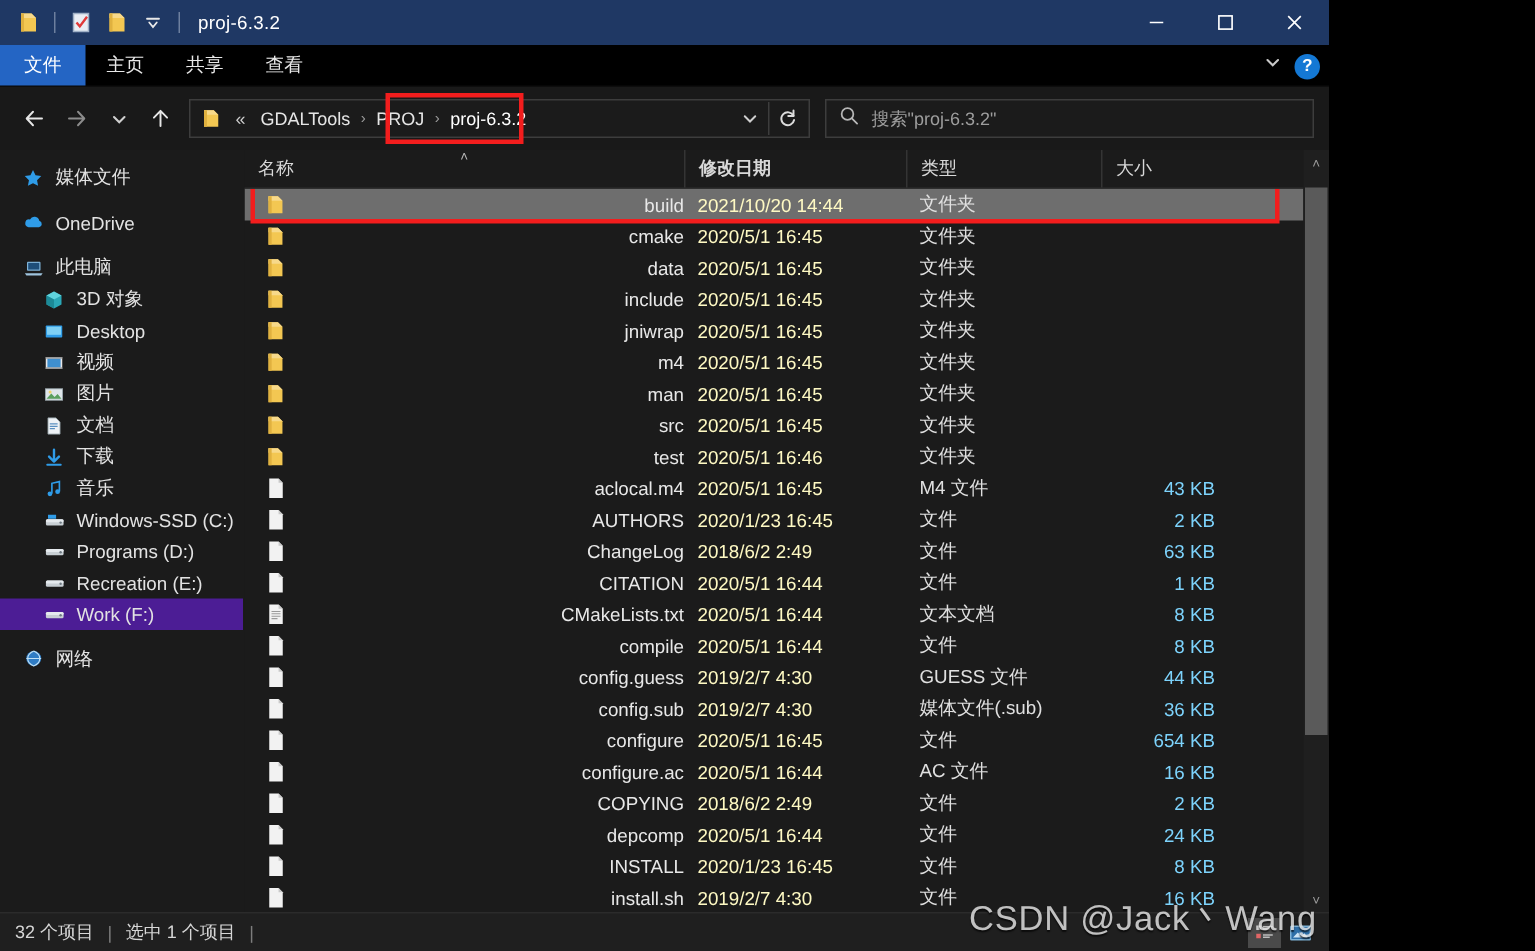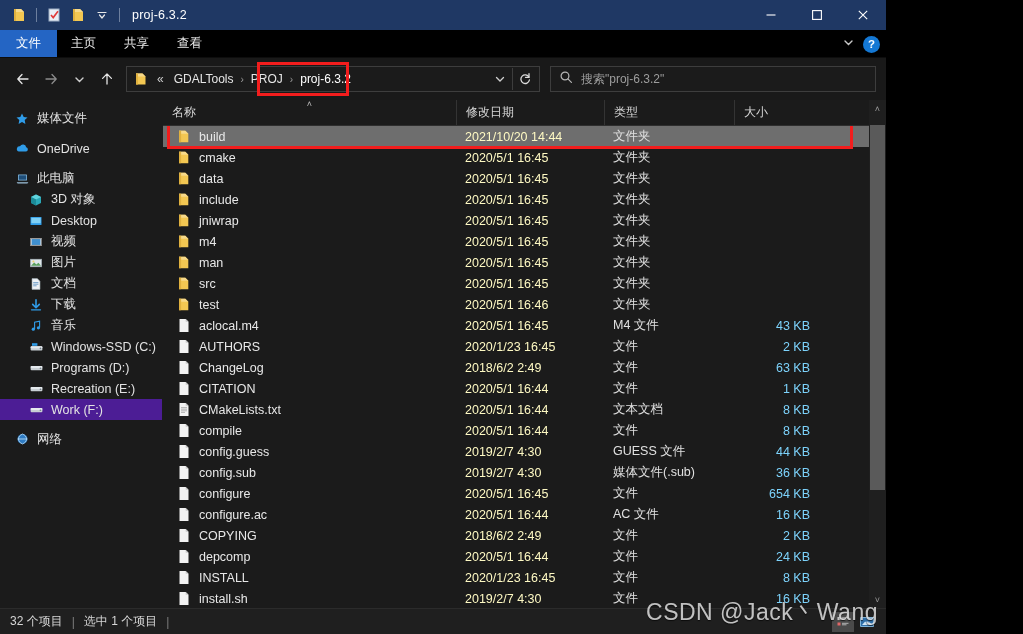--- a/index.html
+++ b/index.html
@@ -77,30 +77,30 @@
   .nav-item.selected { background: #4c1d95; }
   .nav-gap { height: 9px; }
   .nav-icon { width: 16px; height: 16px; display: flex; align-items: center; justify-content: center; flex: 0 0 16px; }
 
   
   .pane { flex: 1; display: flex; flex-direction: column; min-width: 0; background: #1b1b1b; position: relative; }
   .colhead { height: 26px; background: #1b1b1b; display: flex; align-items: stretch; border-bottom: 1px solid #2e2e2e; position: relative; flex: 0 0 26px;}
   .col { color: #d8d8d8; font-size: 12px; display: flex; align-items: center; padding-left: 9px; border-left: 1px solid #343434; position: relative; }
   .col:first-child { border-left: none; }
   .col-name { width: 293px; }
-  .col-date { width: 148px; }
+  .col-date { width: 148px; font-weight: bold; }
   .col-type { width: 130px; }
   .col-size { width: 90px; }
   .sortcaret { position: absolute; top: -1px; left: 50%; transform: translateX(-50%); color: #b9b9b9; font-size: 9px; }
 
   .rows { flex: 1; overflow: hidden; position: relative; }
   .row { height: 21px; display: flex; align-items: center; font-size: 12.5px; color: #e8e8e8; }
   .row.selected { background: #6e6e6e; }
   .cell { padding-left: 9px; overflow: hidden; white-space: nowrap; }
-  .c-name { width: 293px; display: flex; align-items: center; gap: 8px; padding-left: 14px; }
+  .c-name { width: 293px; display: flex; align-items: center; gap: 8px; padding-left: 14px; justify-content: space-between; }
   .c-date { width: 148px; color: #fef9c3; }
   .c-type { width: 130px; color: #e0e0e0; }
   .c-size { width: 90px; text-align: right; padding-left: 0; padding-right: 14px; color: #7dd3fc; }
   .file-ico { width: 14px; height: 16px; flex: 0 0 14px; display: flex; align-items: center; justify-content: center; }
   .row-highlight {
     position: absolute; left: 4px; top: -3px; width: 686px; height: 26px;
     border: 3px solid #f21d1d; pointer-events: none; z-index: 5;
   }
 
   

